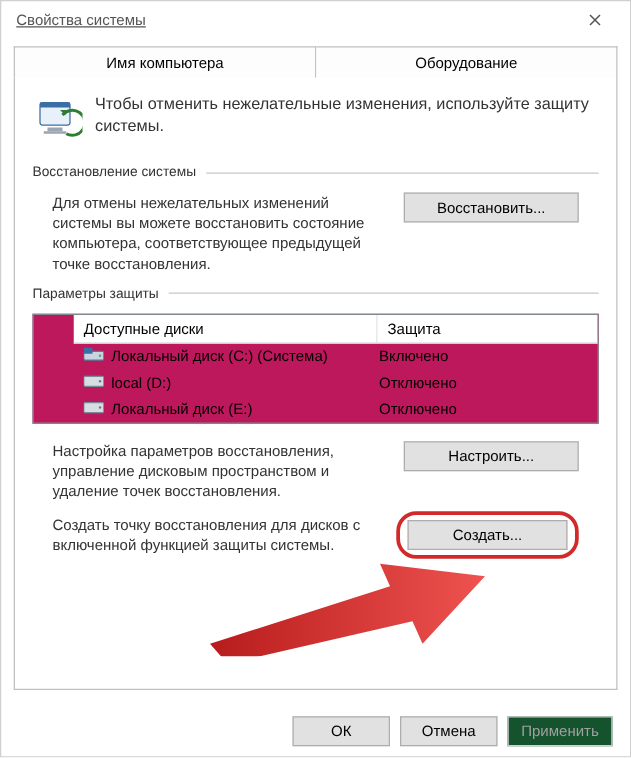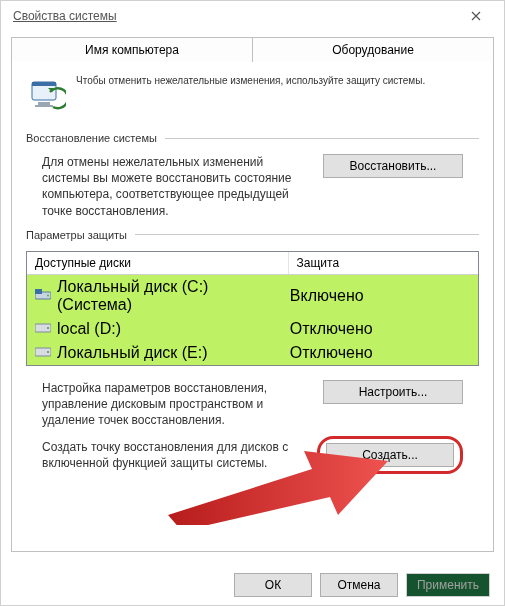--- a/index.html
+++ b/index.html
@@ -73,21 +73,21 @@
     display: flex;
     gap: 10px;
     align-items: flex-start;
     margin-bottom: 18px;
   }
   .intro .icon {
     width: 40px; height: 40px;
     flex-shrink: 0;
   }
   .intro .text {
-    font-size: 10px;
+    font-size: 13px;
     line-height: 1.35;
     color: #333;
   }
   
   .section-head {
     display: flex;
     align-items: center;
     gap: 8px;
     margin: 10px 0 10px 0;
     font-size: 11px;
@@ -122,39 +122,40 @@
   }
   .btn.disabled {
     color: #a0a0a0;
     border-color: #d0d0d0;
     background: #14532d;
   }
   
   .drive-table {
     border: 1px solid #828790;
     margin: 6px 0 14px 0;
-    background: #bef264;
+    background: #be185d;
+    padding-left: 32px;
   }
   .drive-table .thead {
     display: flex;
     background: #fff;
     border-bottom: 1px solid #d0d0d0;
   }
   .drive-table .th {
     padding: 4px 8px;
     font-size: 12px;
     border-right: 1px solid #e4e4e4;
   }
   .drive-table .th:last-child { border-right: none; }
   .col-disk { width: 58%; }
   .col-prot { width: 42%; }
   .drive-row {
     display: flex;
     padding: 3px 8px;
-    font-size: 16px;
+    font-size: 12px;
     align-items: center;
     gap: 6px;
   }
   .drive-row .cell-disk {
     width: 58%;
     display: flex;
     align-items: center;
     gap: 6px;
   }
   .drive-row .cell-prot { width: 42%; }

